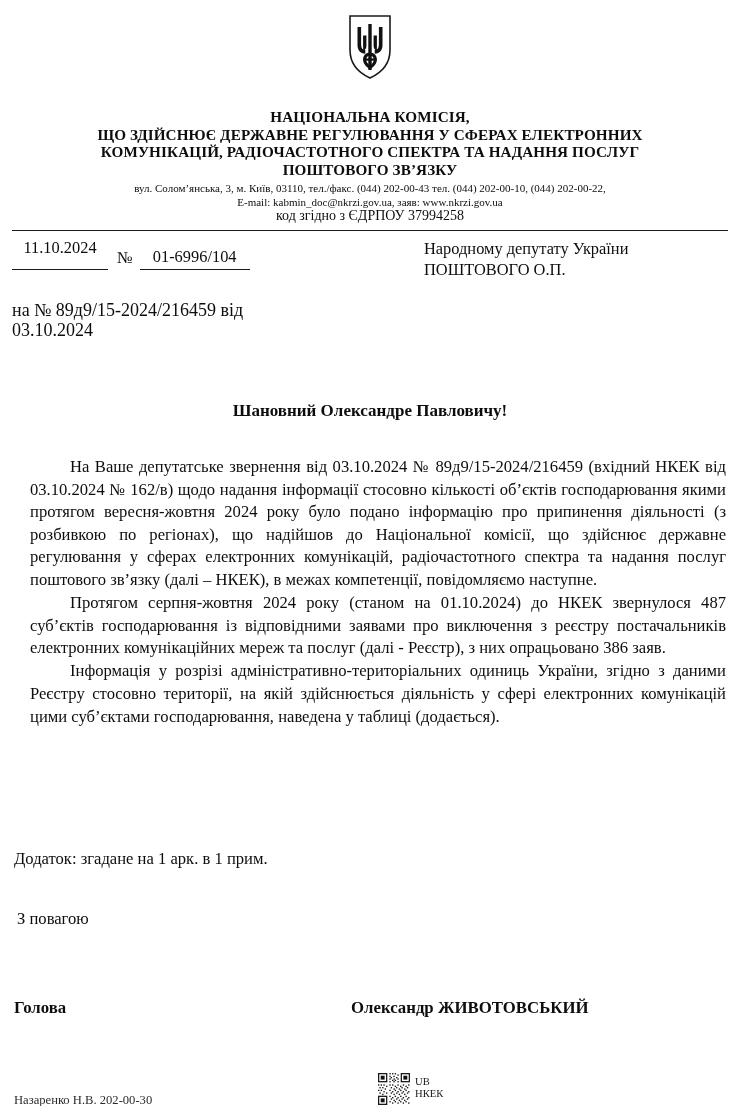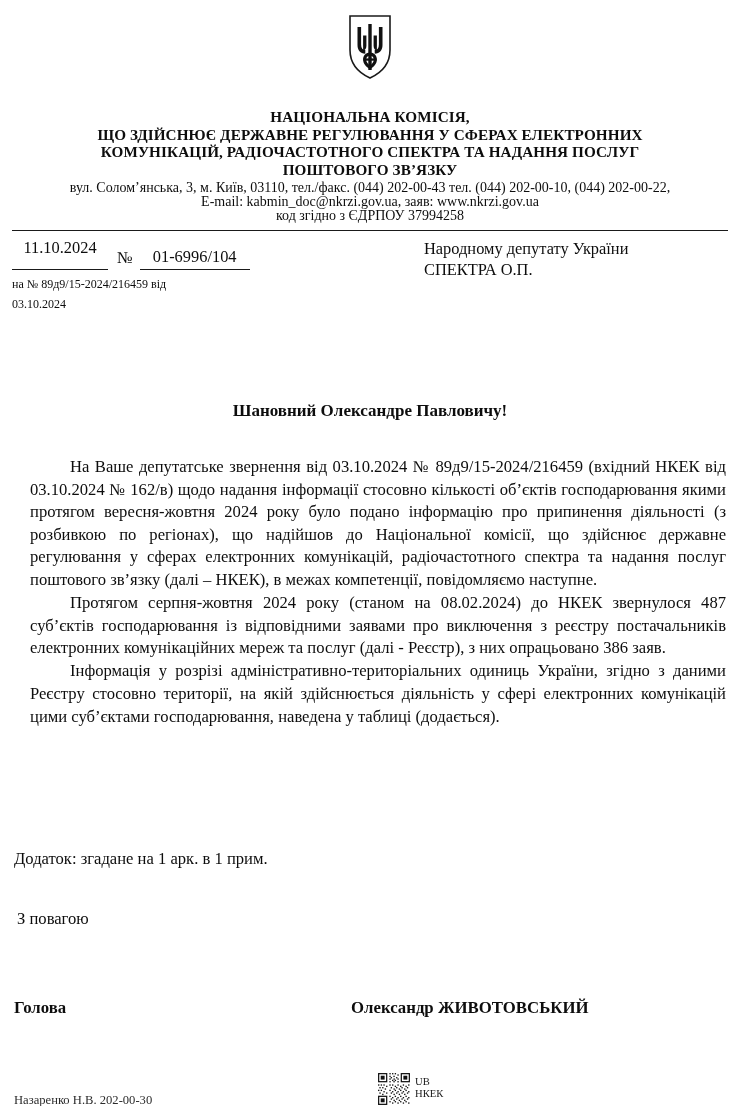--- a/index.html
+++ b/index.html
@@ -49,21 +49,21 @@
   }
   .lh-title {
     font-weight: bold;
     font-size: 15.2px;
     line-height: 17.6px;
     letter-spacing: 0.1px;
     padding: 0 14px;
   }
   .lh-contacts {
     margin-top: 3px;
-    font-size: 14px;
+    font-size: 11px;
     line-height: 14px;
     padding: 0 16px;
   }
   .lh-edrpou {
     font-size: 14px;
     line-height: 14px;
   }
 
   .header-rule {
     position: absolute;
@@ -100,22 +100,22 @@
     padding: 0 7px 1px 9px;
   }
   .ref-no-val {
     display: inline-block;
     min-width: 110px;
     text-align: center;
     border-bottom: 1px solid #1a1a1a;
     padding-bottom: 1px;
   }
   .ref-line2 {
-    margin-top: 4px;
-    font-size: 12px;
+    margin-top: 30px;
+    font-size: 18px;
     line-height: 20px;
   }
   .ref-line2 div { white-space: nowrap; }
 
   .addressee {
     position: absolute;
     top: 238px;
     left: 424px;
     width: 300px;
     font-size: 16.4px;
@@ -258,28 +258,28 @@
       <span class="ref-no-val">01-6996/104</span>
     </div>
     <div class="ref-line2">
       <div>на № 89д9/15-2024/216459 від</div>
       <div>03.10.2024</div>
     </div>
   </div>
 
   <div class="addressee">
     <div>Народному депутату України</div>
-    <div>СПЕКТРА О.П.</div>
+    <div>ПОШТОВОГО О.П.</div>
   </div>
 
   <div class="salutation">Шановний Олександре Павловичу!</div>
 
   <div class="body-text">
     <p>На Ваше депутатське звернення від 03.10.2024 № 89д9/15-2024/216459 (вхідний НКЕК від 03.10.2024 № 162/в) щодо надання інформації стосовно кількості об’єктів господарювання якими протягом вересня-жовтня 2024 року було подано інформацію про припинення діяльності (з розбивкою по регіонах), що надійшов до Національної комісії, що здійснює державне регулювання у сферах електронних комунікацій, радіочастотного спектра та надання послуг поштового зв’язку (далі – НКЕК), в межах компетенції, повідомляємо наступне.</p>
-    <p>Протягом серпня-жовтня 2024 року (станом на 08.02.2024) до НКЕК звернулося 487 суб’єктів господарювання із відповідними заявами про виключення з реєстру постачальників електронних комунікаційних мереж та послуг (далі - Реєстр), з них опрацьовано 386 заяв.</p>
+    <p>Протягом серпня-жовтня 2024 року (станом на 01.10.2024) до НКЕК звернулося 487 суб’єктів господарювання із відповідними заявами про виключення з реєстру постачальників електронних комунікаційних мереж та послуг (далі - Реєстр), з них опрацьовано 386 заяв.</p>
     <p>Інформація у розрізі адміністративно-територіальних одиниць України, згідно з даними Реєстру стосовно території, на якій здійснюється діяльність у сфері електронних комунікацій цими суб’єктами господарювання, наведена у таблиці (додається).</p>
   </div>
 
   <div class="appendix">Додаток: згадане на 1 арк. в 1 прим.</div>
 
   <div class="regards">З повагою</div>
 
   <div class="signature">
     <div class="sig-role">Голова</div>
     <div class="sig-name">Олександр ЖИВОТОВСЬКИЙ</div>

